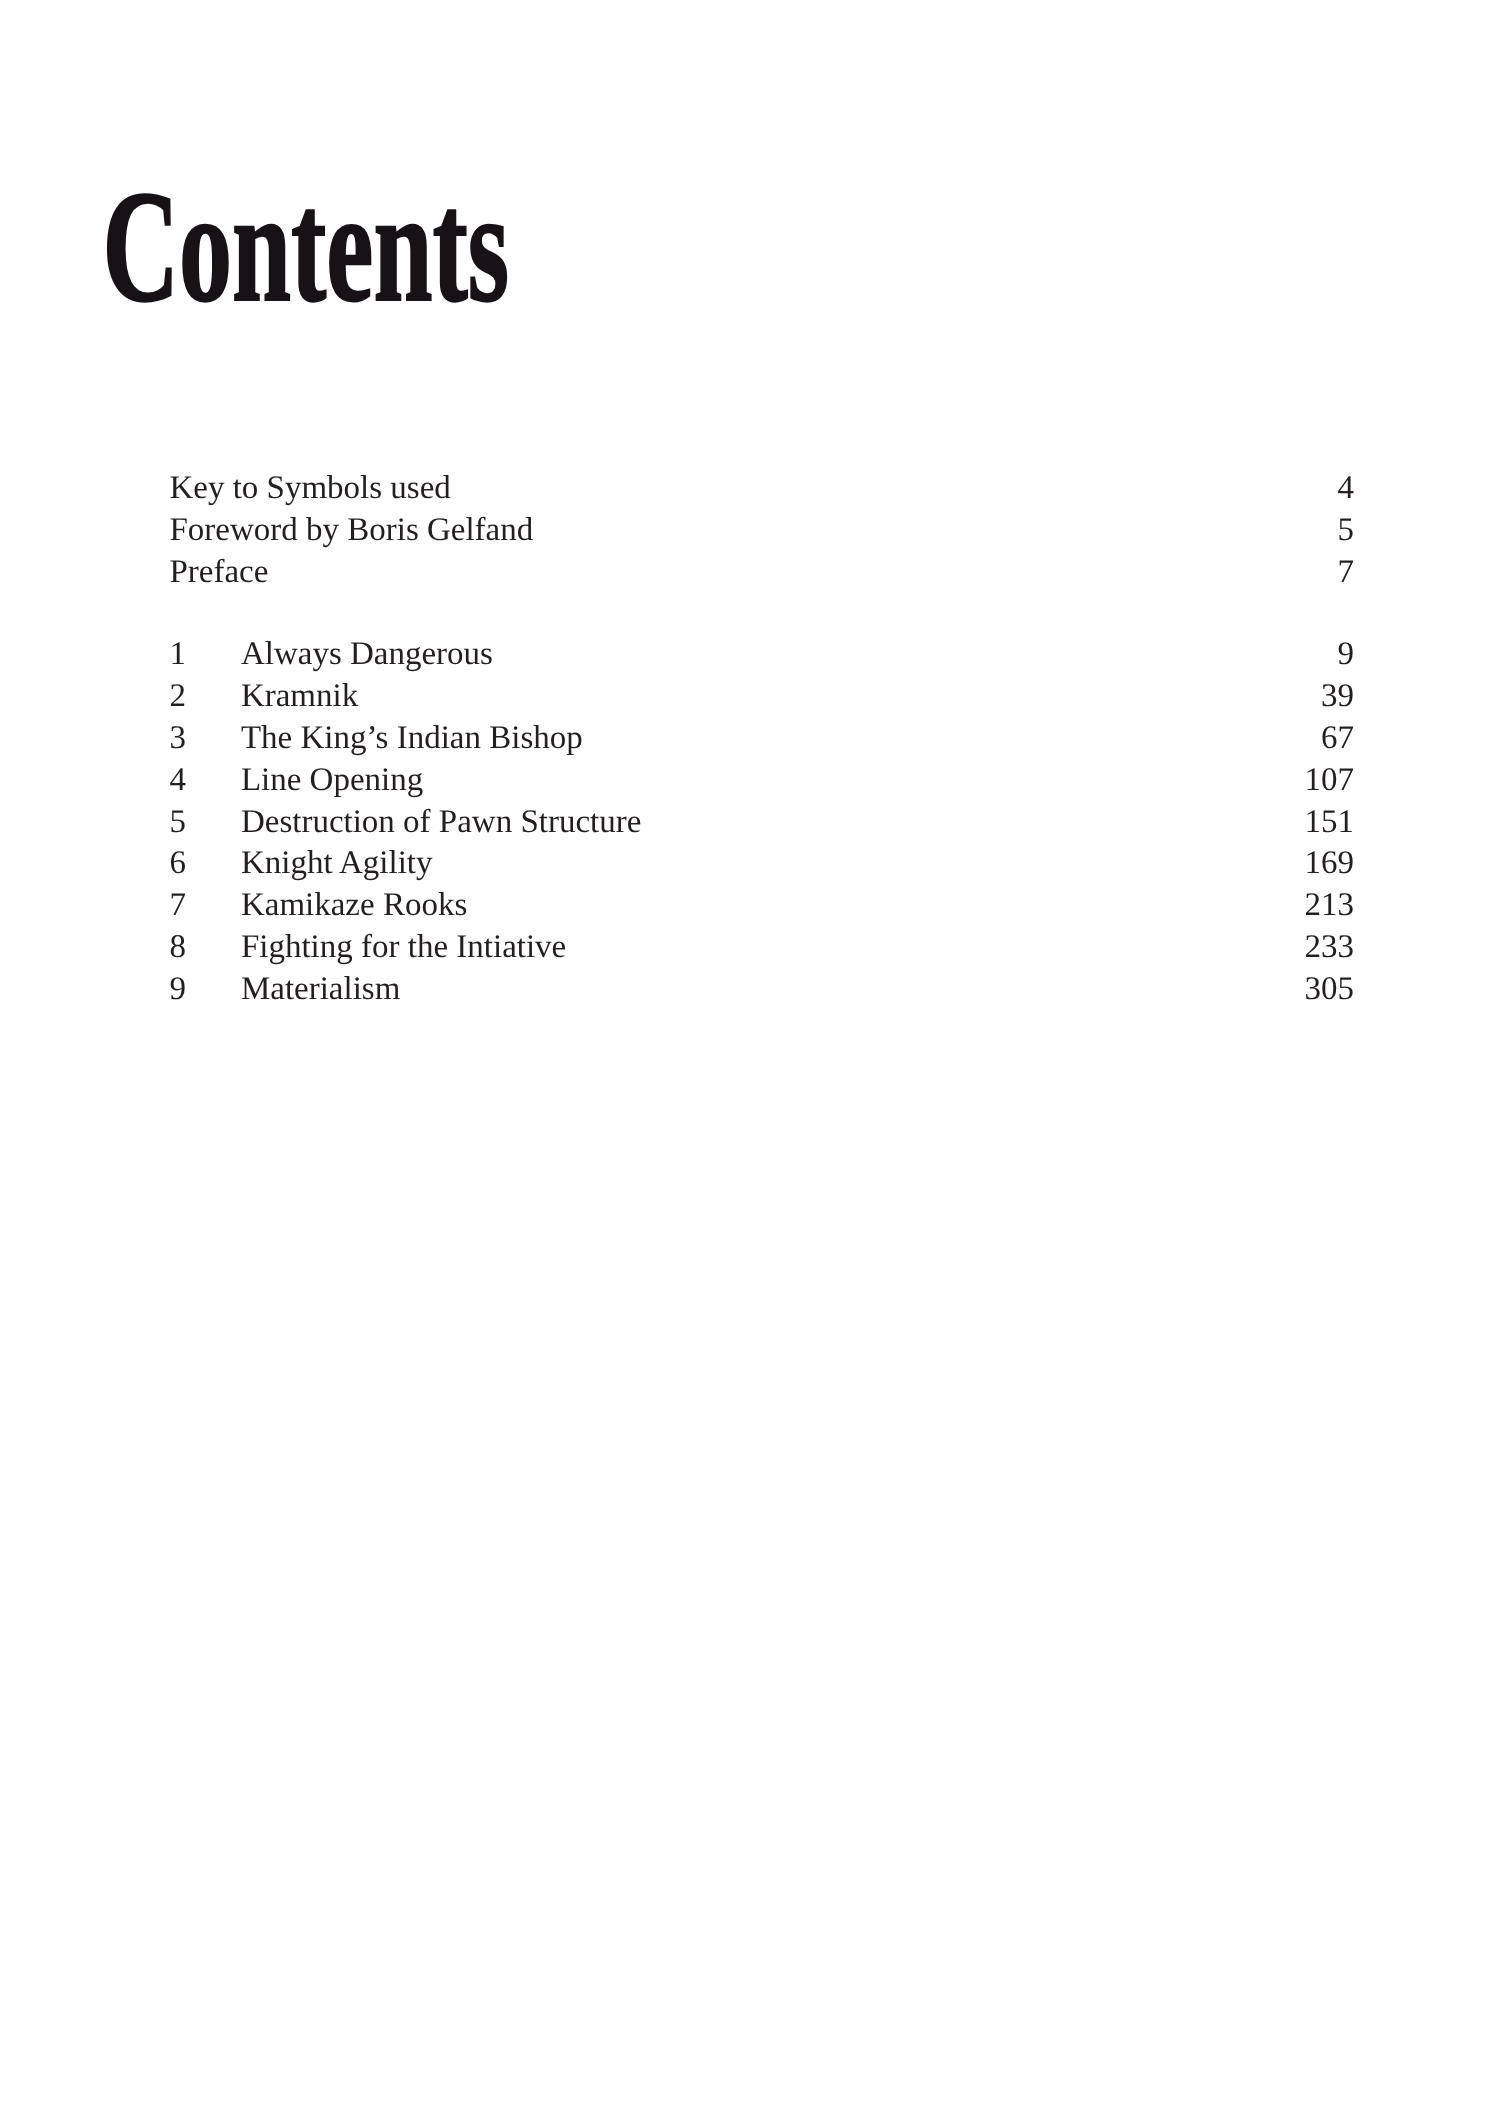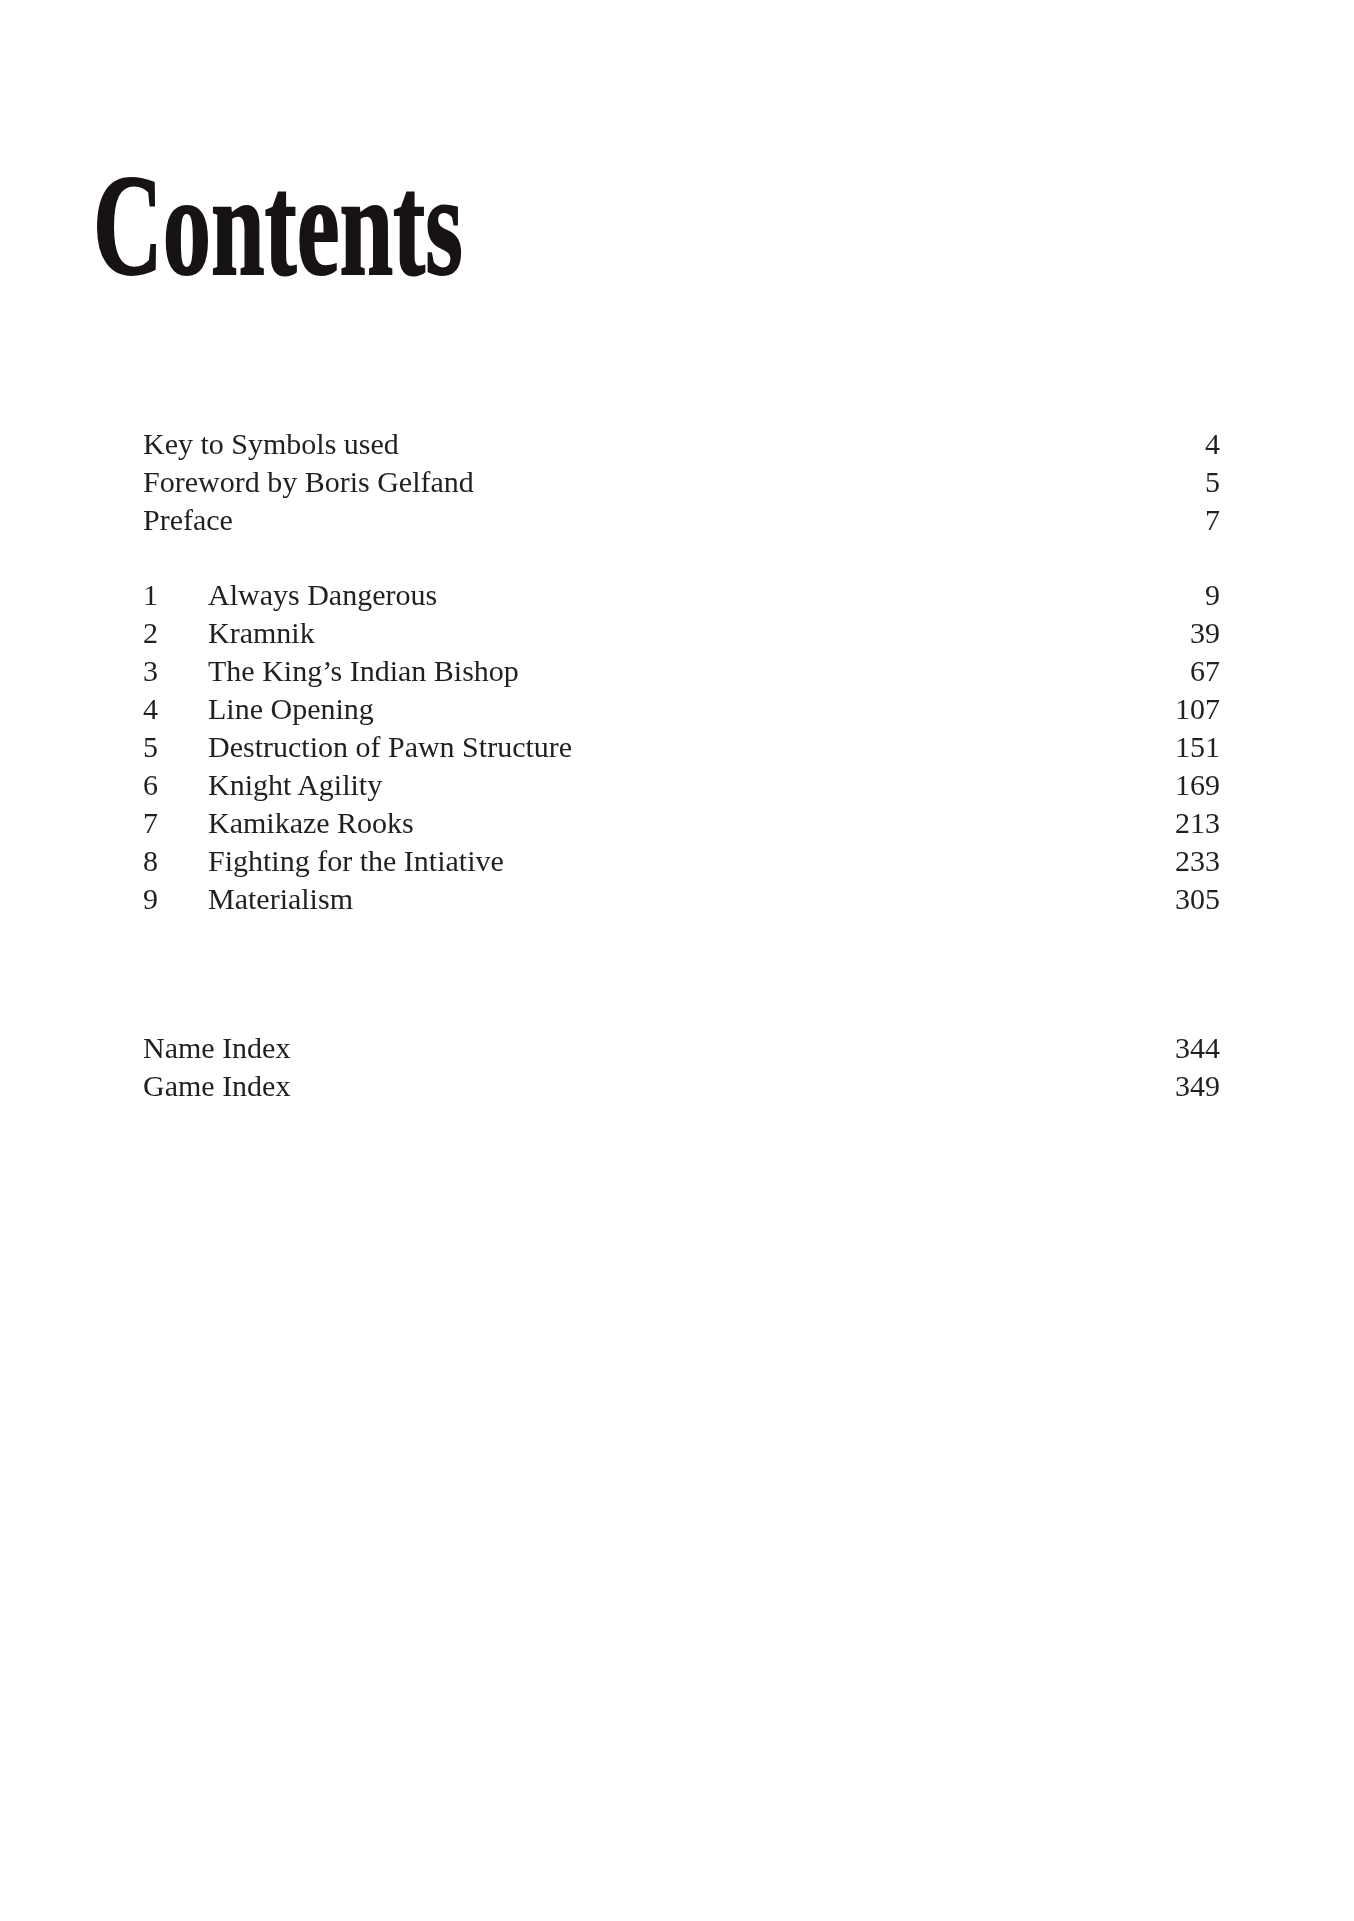--- a/index.html
+++ b/index.html
@@ -30,21 +30,21 @@
     white-space: nowrap;
   }
   .title .squeeze {
     display: inline-block;
     transform: scaleX(0.665);
     transform-origin: 50% 50%;
     -webkit-text-stroke: 2px currentColor;
   }
   .block {
     position: absolute;
-    left: 143px;
+    left: 154px;
     width: 1077px;
   }
   .front   { top: 425px; }
   .chapters{ top: 576px; }
   .indexes { top: 1029px; }
   .row {
     position: relative;
     height: 38px;
     line-height: 38px;
     font-size: 30px;
@@ -128,24 +128,14 @@
       <span class="chtitle">Fighting for the Intiative</span>
       <span class="pagenum">233</span>
     </div>
     <div class="row">
       <span class="chnum">9</span>
       <span class="chtitle">Materialism</span>
       <span class="pagenum">305</span>
     </div>
   </div>
 
-  <div class="block indexes">
-    <div class="row">
-      <span class="chtitle" style="margin-left:0">Name Index</span>
-      <span class="pagenum">344</span>
-    </div>
-    <div class="row">
-      <span class="chtitle" style="margin-left:0">Game Index</span>
-      <span class="pagenum">349</span>
-    </div>
-  </div>
 
 </div>
 
 </body></html>

